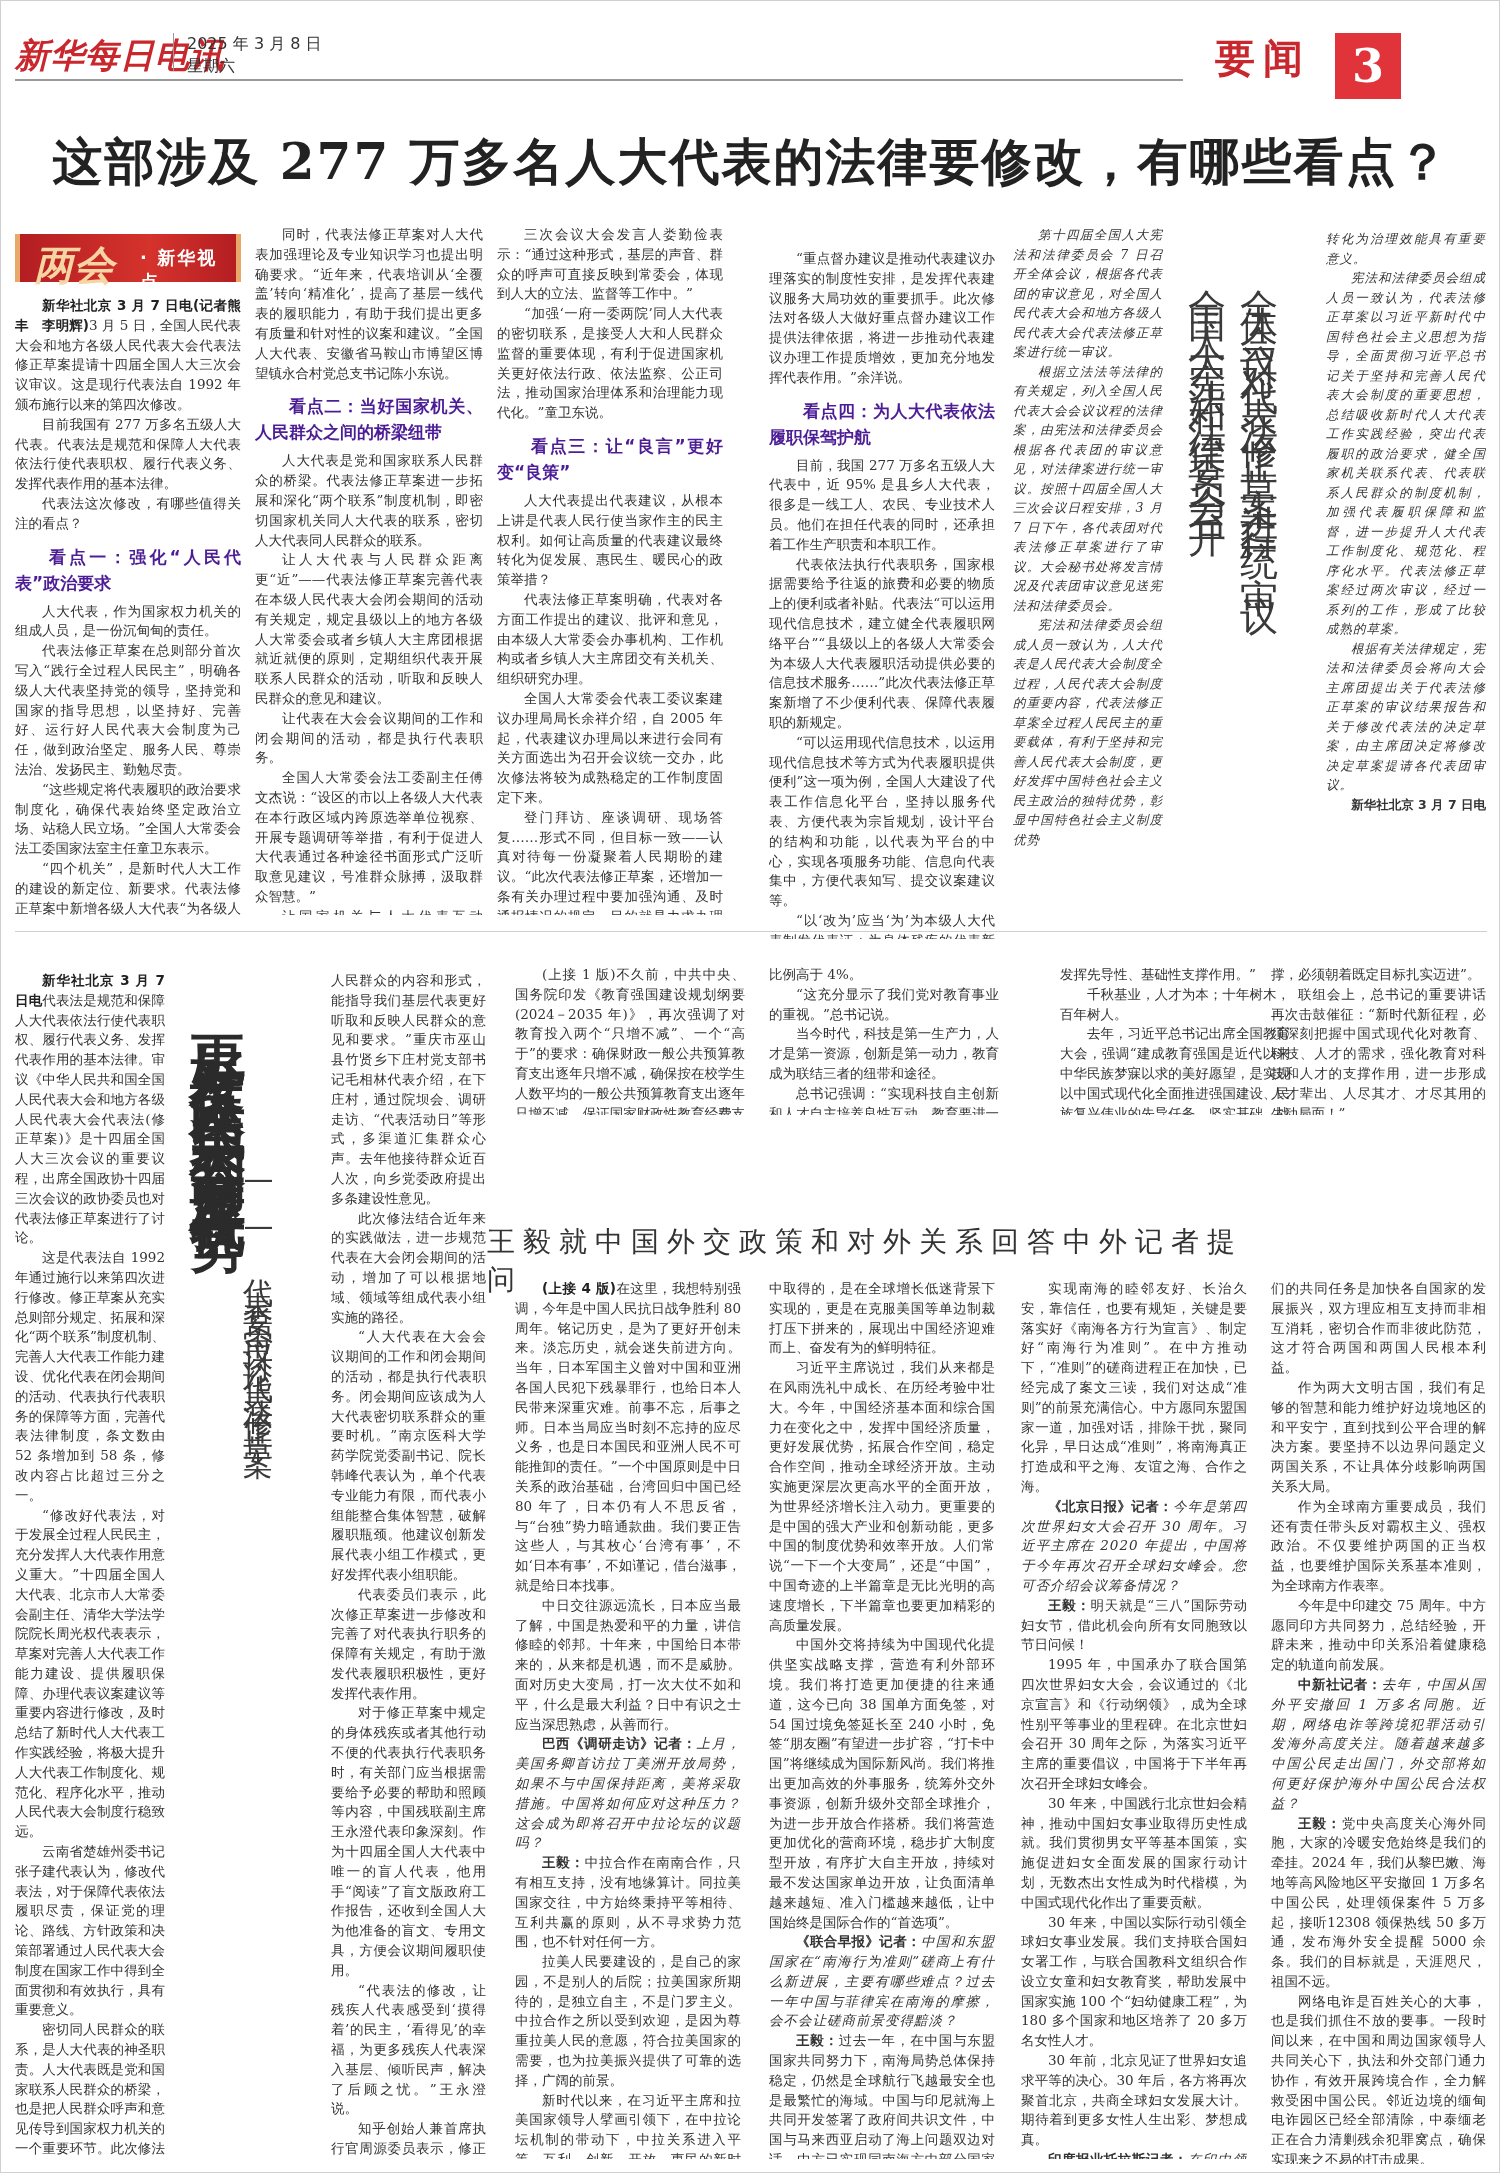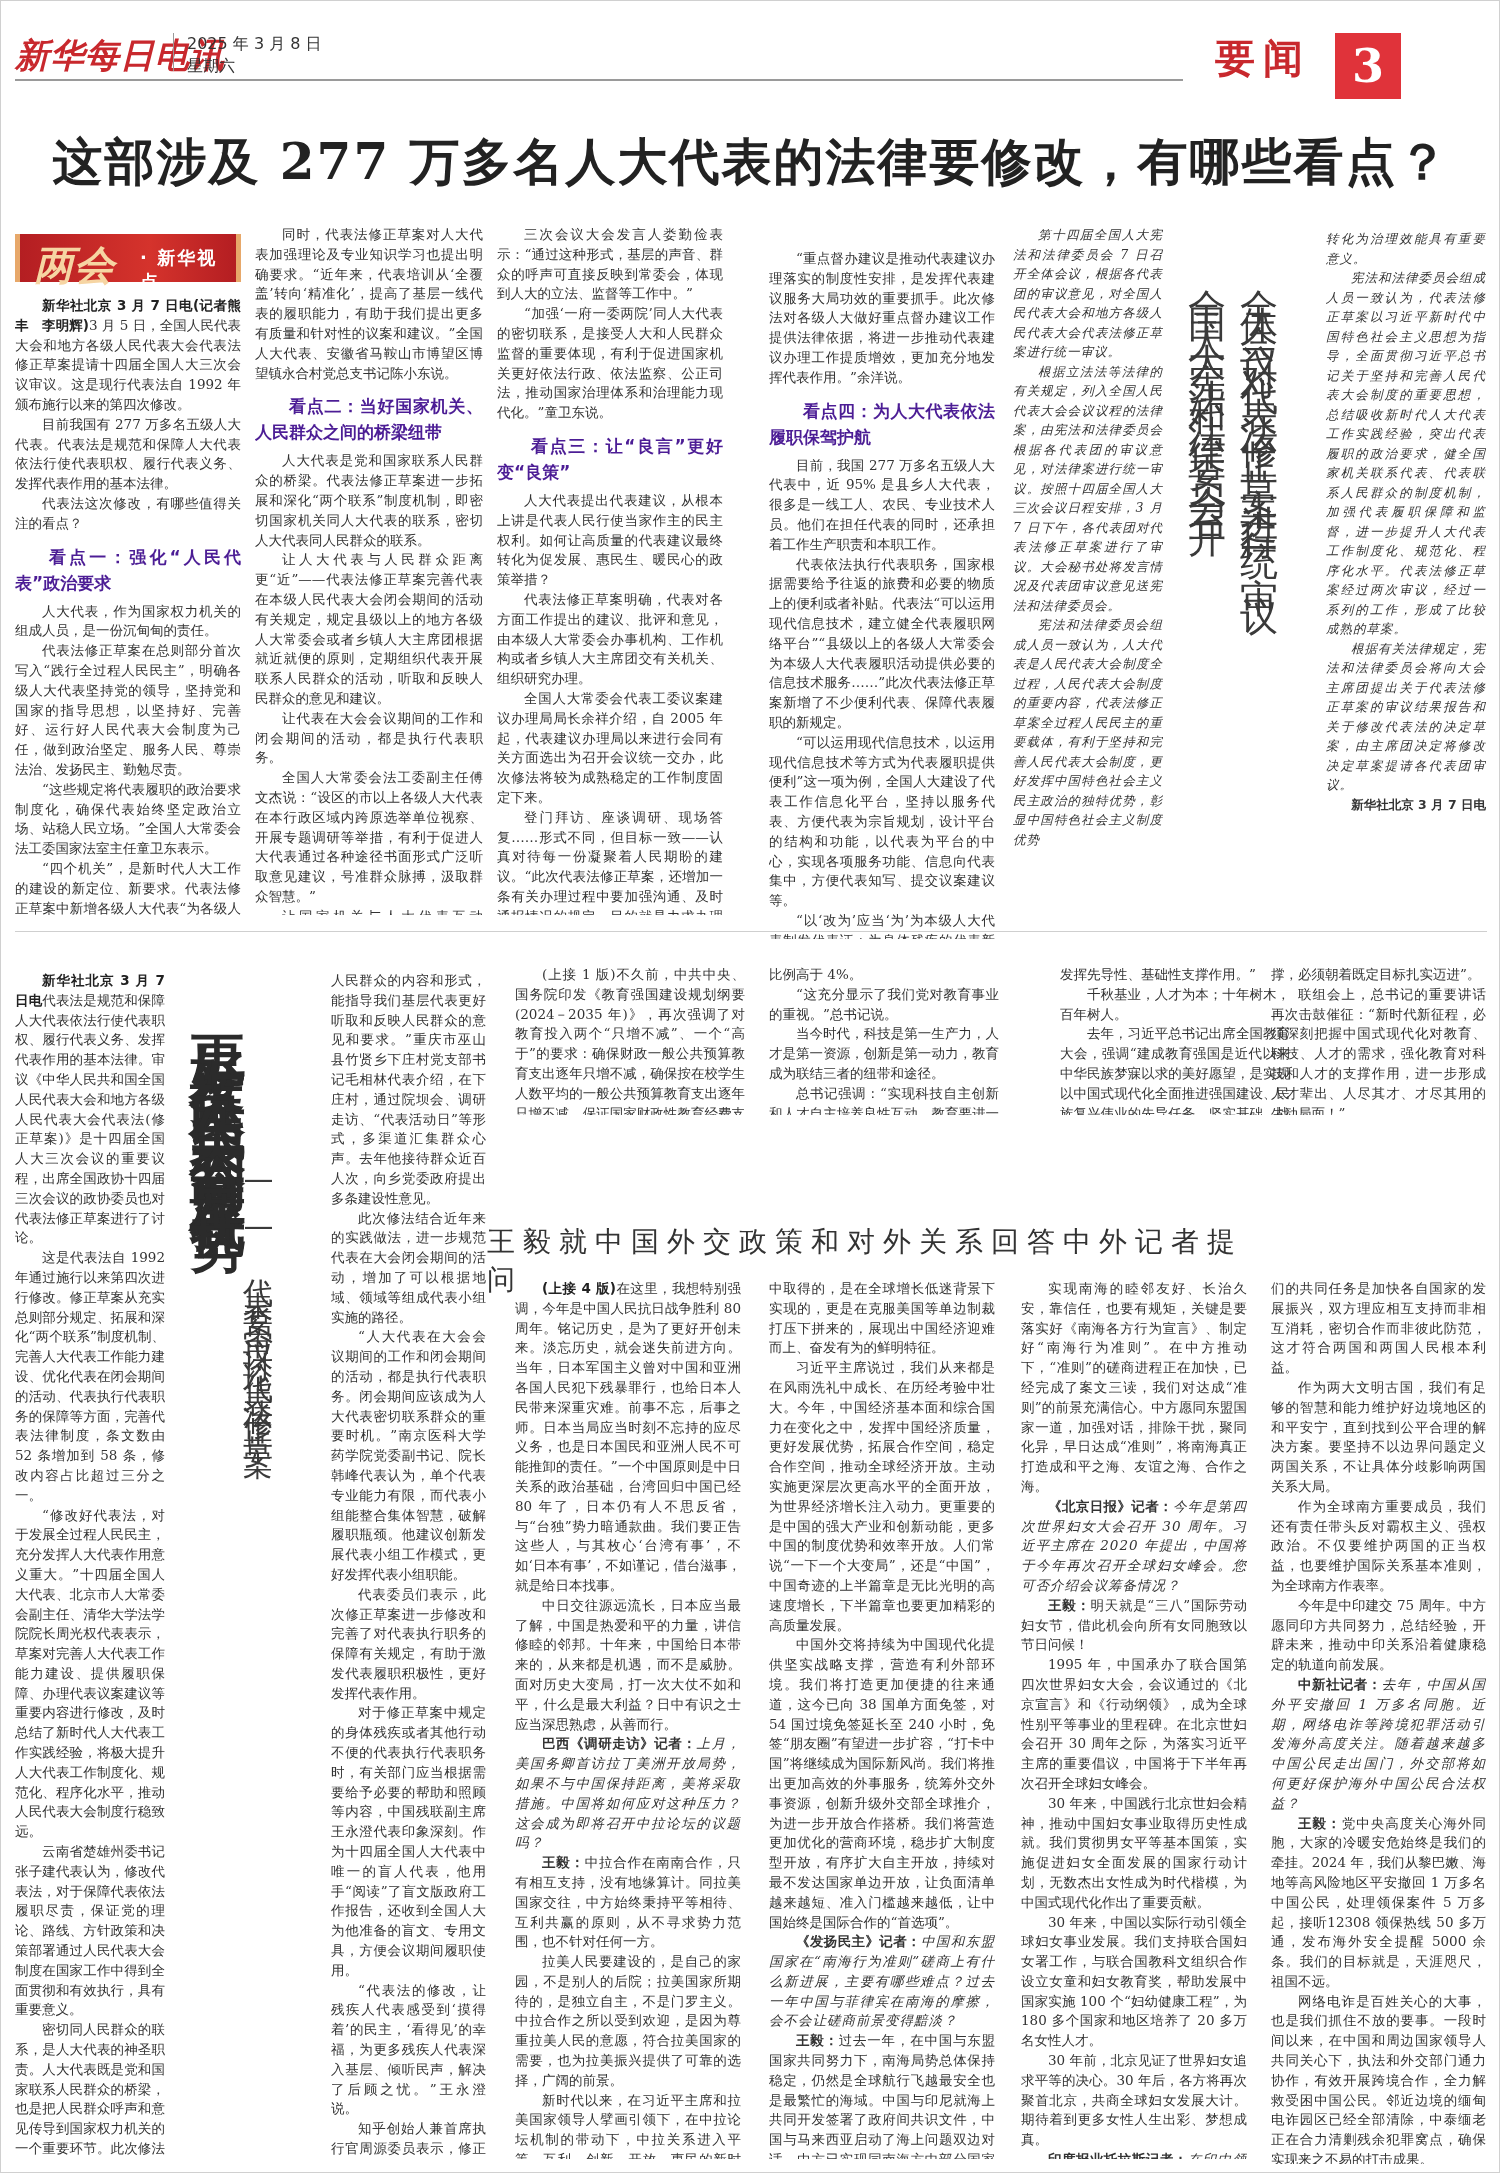--- a/index.html
+++ b/index.html
@@ -180,21 +180,21 @@
     <p><span class="qa">王毅：</span><span>中拉合作在南南合作，只有相互支持，没有地缘算计。同拉美国家交往，中方始终秉持平等相待、互利共赢的原则，从不寻求势力范围，也不针对任何一方。</span></p>
     <p>拉美人民要建设的，是自己的家园，不是别人的后院；拉美国家所期待的，是独立自主，不是门罗主义。中拉合作之所以受到欢迎，是因为尊重拉美人民的意愿，符合拉美国家的需要，也为拉美振兴提供了可靠的选择，广阔的前景。</p>
     <p>新时代以来，在习近平主席和拉美国家领导人擘画引领下，在中拉论坛机制的带动下，中拉关系进入平等、互利、创新、开放、惠民的新时代。</p>
 
   </div>
 
   <div class="col" style="left:768px; top:1278px; width:226px; height:880px;">
     <p class="noindent">中取得的，是在全球增长低迷背景下实现的，更是在克服美国等单边制裁打压下拼来的，展现出中国经济迎难而上、奋发有为的鲜明特征。</p>
     <p>习近平主席说过，我们从来都是在风雨洗礼中成长、在历经考验中壮大。今年，中国经济基本面和综合国力在变化之中，发挥中国经济质量，更好发展优势，拓展合作空间，稳定合作空间，推动全球经济开放。主动实施更深层次更高水平的全面开放，为世界经济增长注入动力。更重要的是中国的强大产业和创新动能，更多中国的制度优势和效率开放。人们常说“一下一个大变局”，还是“中国”，中国奇迹的上半篇章是无比光明的高速度增长，下半篇章也要更加精彩的高质量发展。</p>
     <p>中国外交将持续为中国现代化提供坚实战略支撑，营造有利外部环境。我们将打造更加便捷的往来通道，这今已向 38 国单方面免签，对 54 国过境免签延长至 240 小时，免签“朋友圈”有望进一步扩容，“打卡中国”将继续成为国际新风尚。我们将推出更加高效的外事服务，统筹外交外事资源，创新升级外交部全球推介，为进一步开放合作搭桥。我们将营造更加优化的营商环境，稳步扩大制度型开放，有序扩大自主开放，持续对最不发达国家单边开放，让负面清单越来越短、准入门槛越来越低，让中国始终是国际合作的“首选项”。</p>
-    <p><span class="qa">《发扬民主》记者：</span><span class="kaiti">中国和东盟国家在“南海行为准则”磋商上有什么新进展，主要有哪些难点？过去一年中国与菲律宾在南海的摩擦，会不会让磋商前景变得黯淡？</span></p>
+    <p><span class="qa">《联合早报》记者：</span><span class="kaiti">中国和东盟国家在“南海行为准则”磋商上有什么新进展，主要有哪些难点？过去一年中国与菲律宾在南海的摩擦，会不会让磋商前景变得黯淡？</span></p>
     <p><span class="qa">王毅：</span><span>过去一年，在中国与东盟国家共同努力下，南海局势总体保持稳定，仍然是全球航行飞越最安全也是最繁忙的海域。中国与印尼就海上共同开发签署了政府间共识文件，中国与马来西亚启动了海上问题双边对话，中方已实现同南海方中部分国家机制性对话的全覆盖。实践证明，各方有能力通过磋商处理好分歧，南海仍是大多数方向的。</span></p>
 
   </div>
 
   <div class="col" style="left:1020px; top:1278px; width:226px; height:880px;">
     <p>实现南海的睦邻友好、长治久安，靠信任，也要有规矩，关键是要落实好《南海各方行为宣言》、制定好“南海行为准则”。在中方推动下，“准则”的磋商进程正在加快，已经完成了案文三读，我们对达成“准则”的前景充满信心。中方愿同东盟国家一道，加强对话，排除干扰，聚同化异，早日达成“准则”，将南海真正打造成和平之海、友谊之海、合作之海。</p>
     <p><span class="qa">《北京日报》记者：</span><span class="kaiti">今年是第四次世界妇女大会召开 30 周年。习近平主席在 2020 年提出，中国将于今年再次召开全球妇女峰会。您可否介绍会议筹备情况？</span></p>
     <p><span class="qa">王毅：</span><span>明天就是“三八”国际劳动妇女节，借此机会向所有女同胞致以节日问候！</span></p>
     <p>1995 年，中国承办了联合国第四次世界妇女大会，会议通过的《北京宣言》和《行动纲领》，成为全球性别平等事业的里程碑。在北京世妇会召开 30 周年之际，为落实习近平主席的重要倡议，中国将于下半年再次召开全球妇女峰会。</p>
     <p>30 年来，中国践行北京世妇会精神，推动中国妇女事业取得历史性成就。我们贯彻男女平等基本国策，实施促进妇女全面发展的国家行动计划，无数杰出女性成为时代楷模，为中国式现代化作出了重要贡献。</p>

